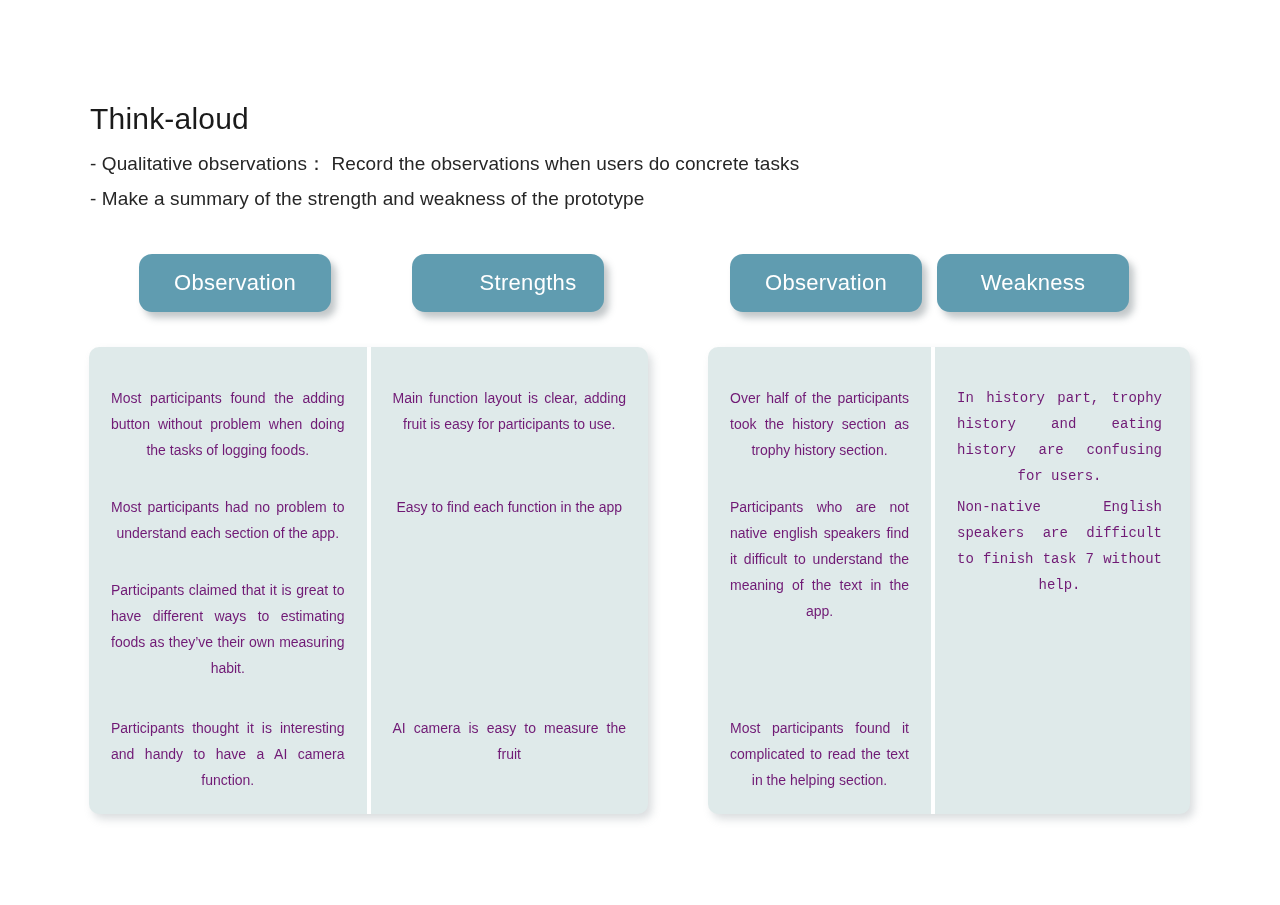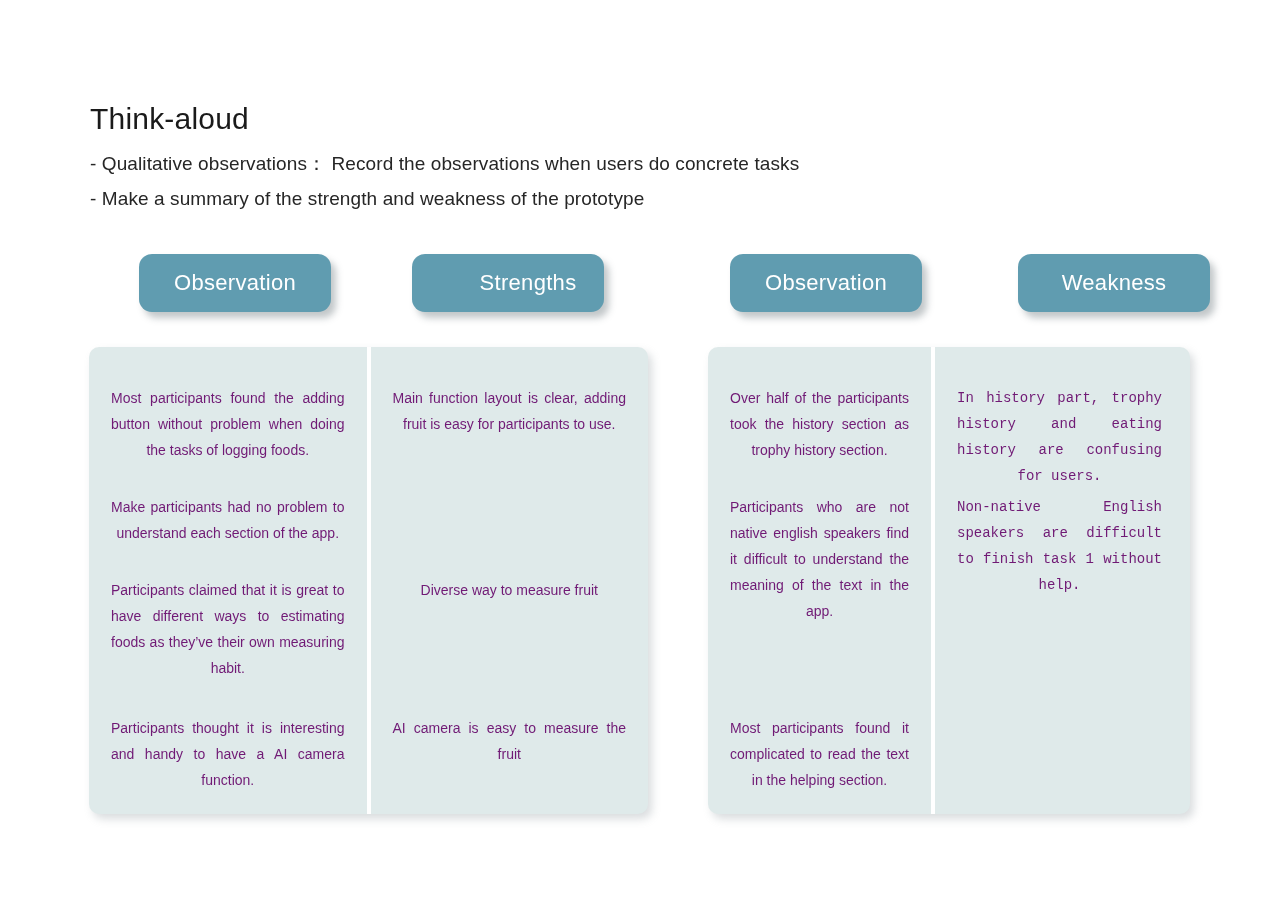--- a/index.html
+++ b/index.html
@@ -59,21 +59,21 @@
   .pill-label {
     color: #ffffff;
     font-size: 22px;
     font-weight: 300;
     letter-spacing: 0.3px;
     white-space: nowrap;
   }
   #pill-0 { left: 139px; top: 254px; width: 192px; }
   #pill-1 { left: 412px; top: 254px; width: 192px; padding-left: 40px; }
   #pill-2 { left: 730px; top: 254px; width: 192px; }
-  #pill-3 { left: 1018px; top: 254px; width: 192px; }
+  #pill-3 { left: 937px; top: 254px; width: 192px; }
 
   
   .panel-group {
     position: absolute;
     top: 347px;
     height: 467px;
     background: #dfeaea;
     border-radius: 10px;
     box-shadow: 4px 5px 8px rgba(140,150,155,0.32);
     display: flex;
@@ -139,41 +139,41 @@
   <span class="pill-label">Observation</span>
 </div>
 <div class="pill" id="pill-3">
   <span class="pill-label">Weakness</span>
 </div>
 
 <div class="panel-group" id="panel-group-left">
 
   <div class="panel-col">
     <p class="para slot-0">Most participants found the adding button without problem when doing the tasks of logging foods.</p>
-    <p class="para slot-1">Make participants had no problem to understand each section of the app.</p>
+    <p class="para slot-1">Most participants had no problem to understand each section of the app.</p>
     <p class="para slot-2">Participants claimed that it is great to have different ways to estimating foods as they’ve their own measuring habit.</p>
     <p class="para slot-3">Participants thought it is interesting and handy to have a AI camera function.</p>
   </div>
 
   <div class="panel-divider"></div>
 
   <div class="panel-col">
     <p class="para slot-0">Main function layout is clear, adding fruit is easy for participants to use.</p>
-    <p class="para slot-2">Diverse way to measure fruit</p>
+    <p class="para slot-1">Easy to find each function in the app</p>
     <p class="para slot-3">AI camera is easy to measure the fruit</p>
   </div>
 </div>
 
 <div class="panel-group" id="panel-group-right">
 
   <div class="panel-col">
     <p class="para slot-0">Over half of the participants took the history section as trophy history section.</p>
     <p class="para slot-1">Participants who are not native english speakers find it difficult to understand the meaning of the text in the app.</p>
     <p class="para slot-3">Most participants found it complicated to read the text in the helping section.</p>
   </div>
 
   <div class="panel-divider"></div>
 
   <div class="panel-col">
     <p class="para slot-0">In history part, trophy history and eating history are confusing for users.</p>
-    <p class="para slot-1">Non-native English speakers are difficult to finish task 1 without help.</p>
+    <p class="para slot-1">Non-native English speakers are difficult to finish task 7 without help.</p>
   </div>
 </div>
 
 </body></html>

